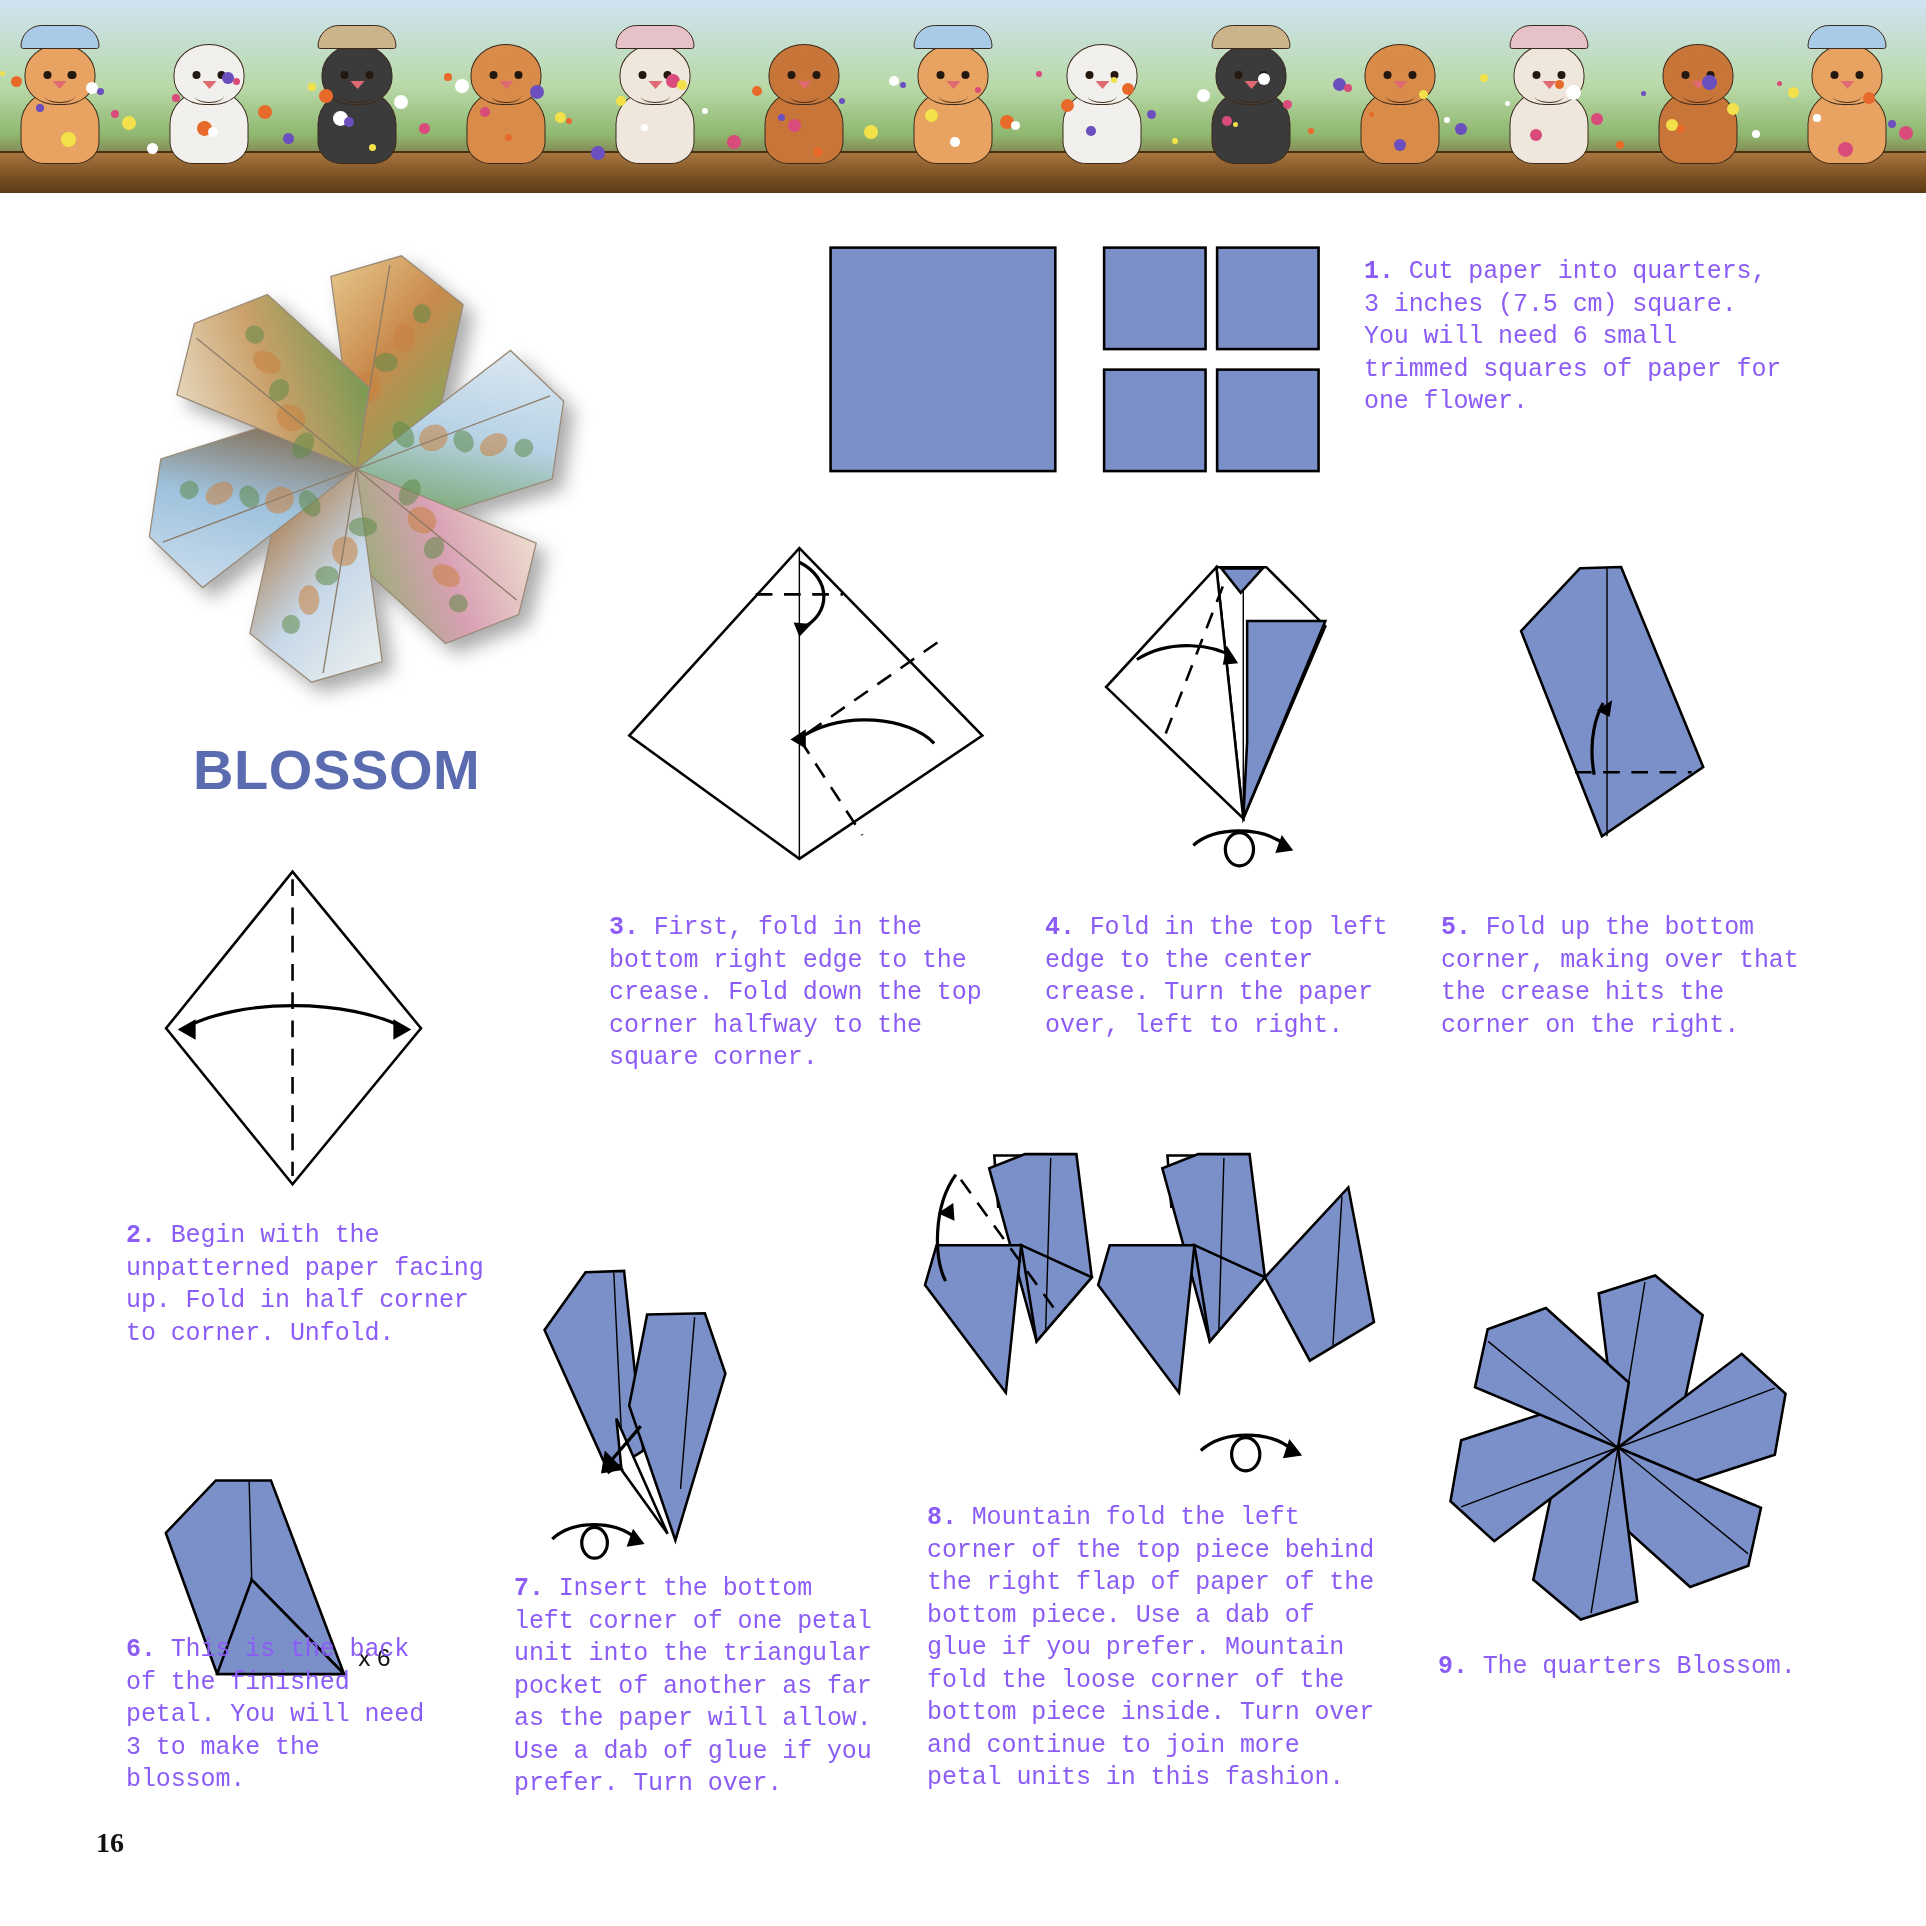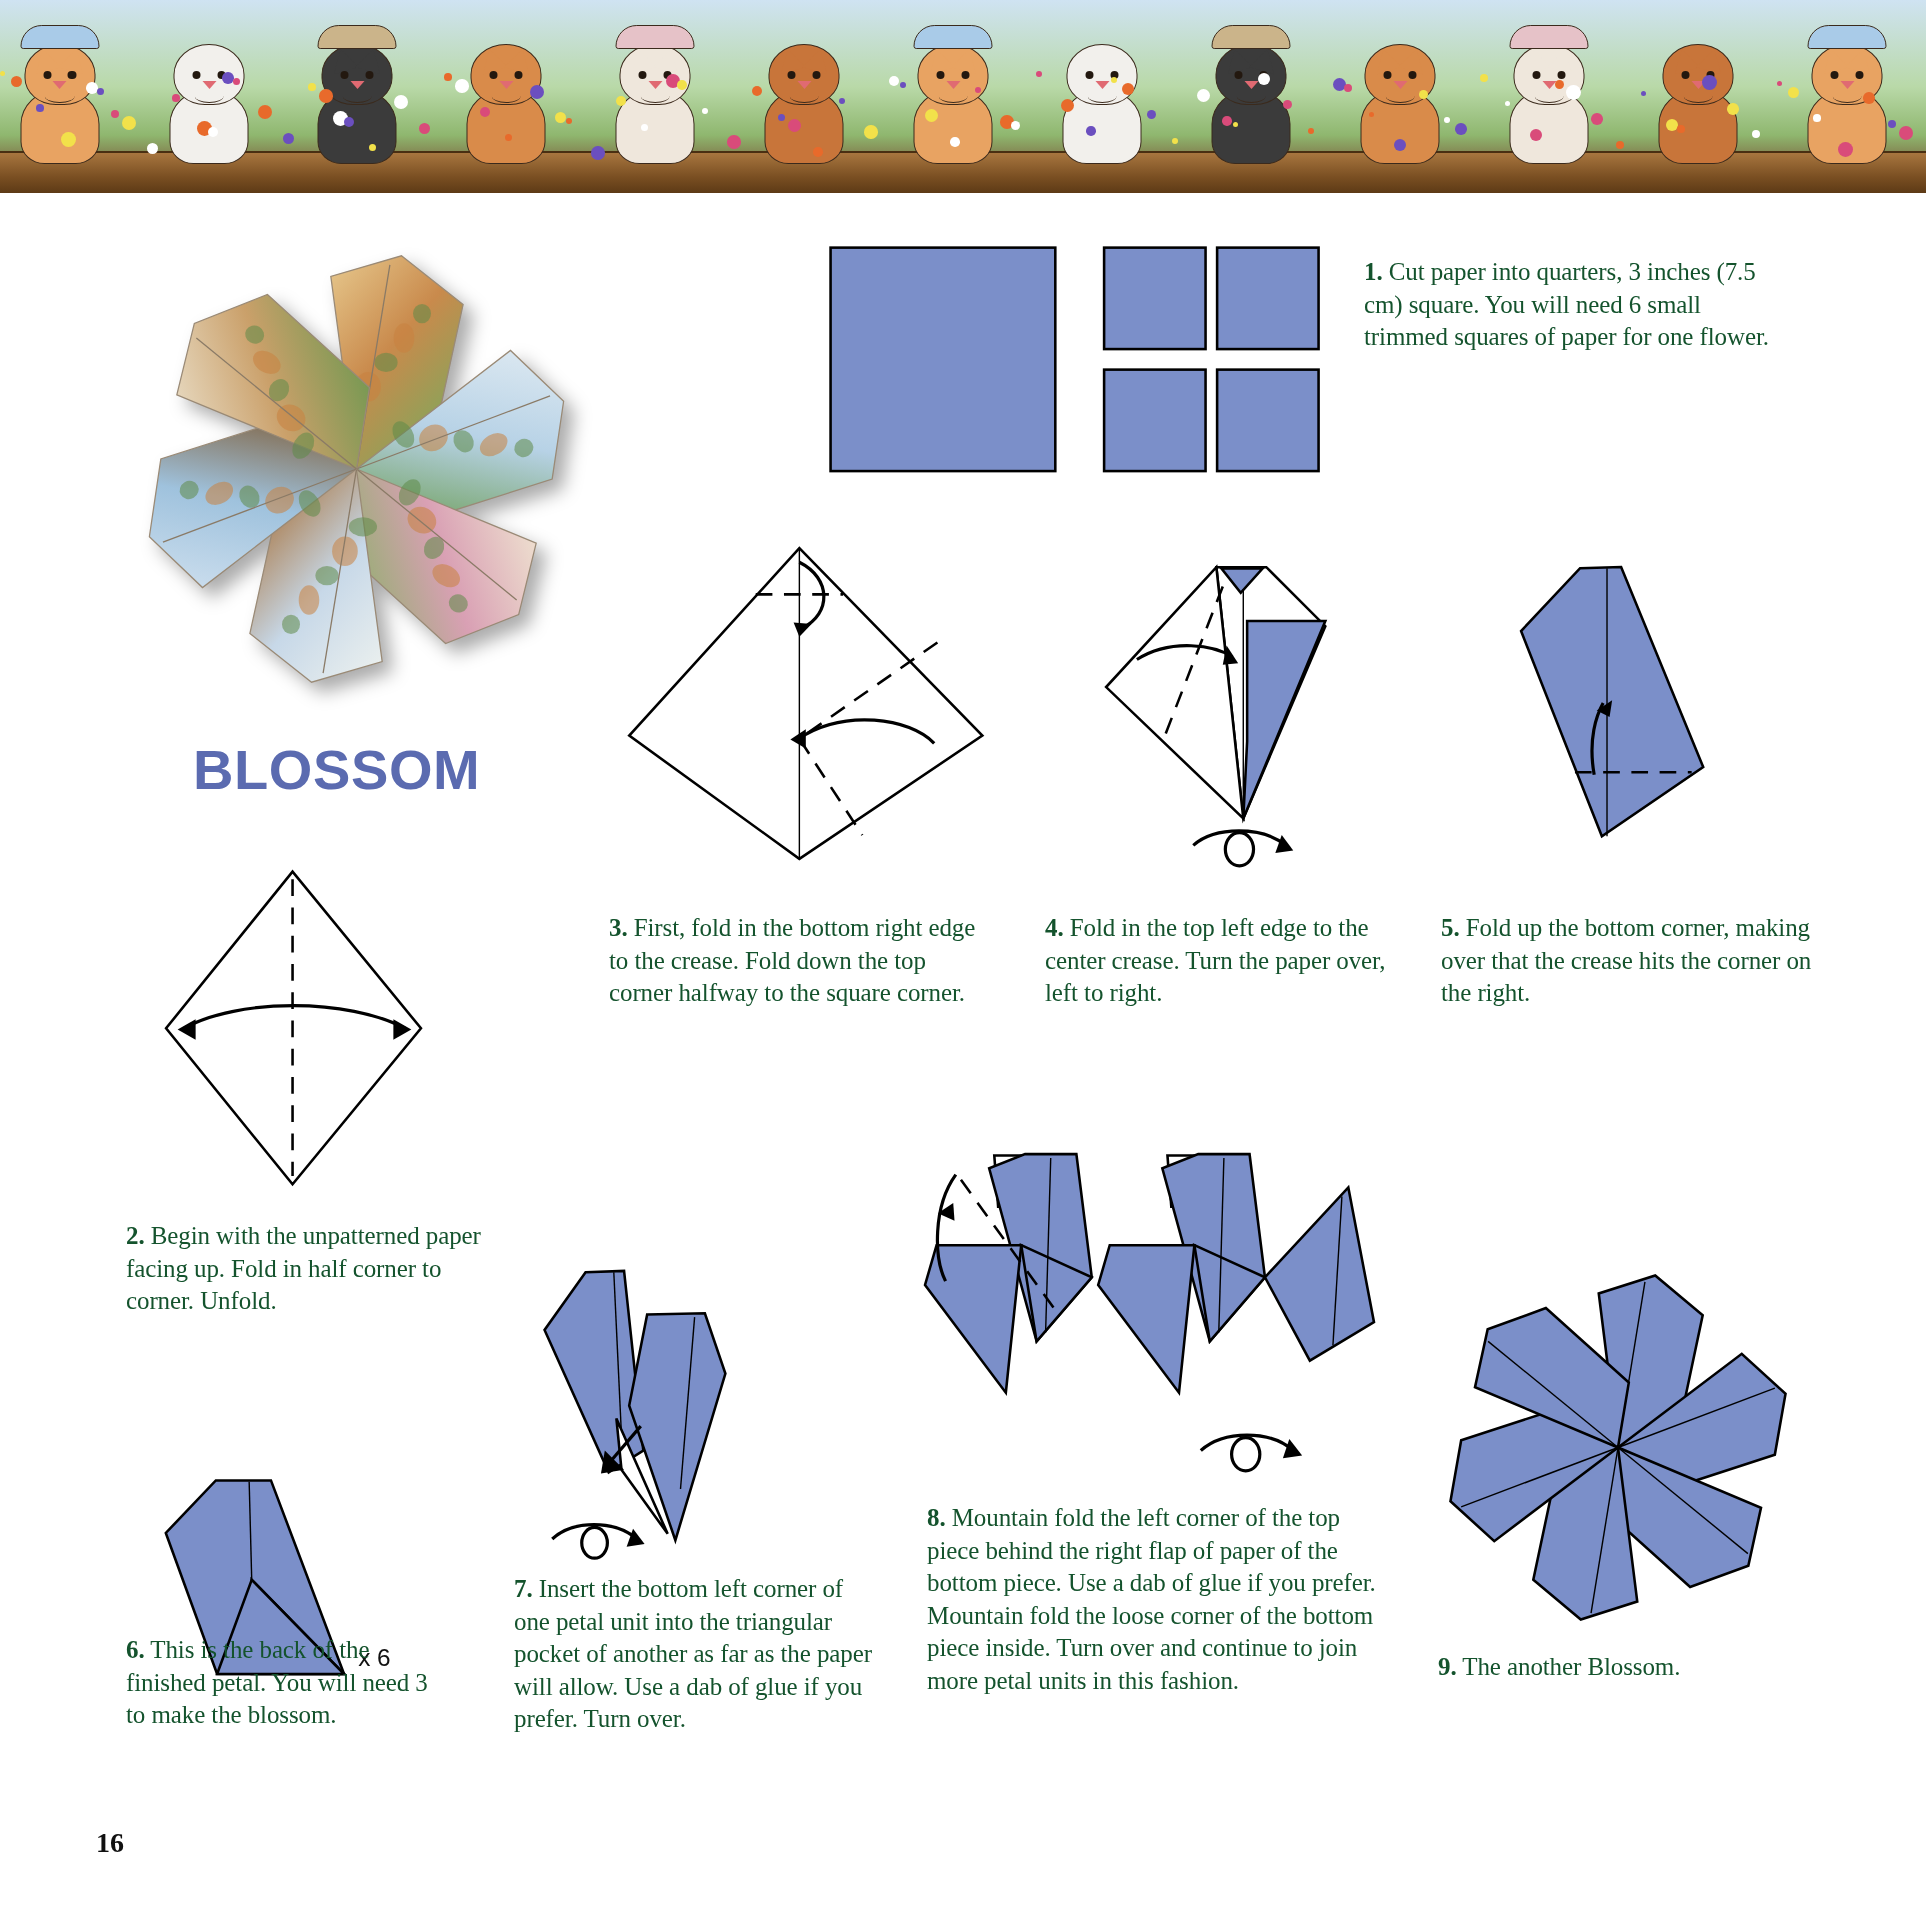--- a/index.html
+++ b/index.html
@@ -60,25 +60,25 @@
   .cat .hat{
     position:absolute;left:50%;top:-3.9px;transform:translateX(-50%);
     width:77px;height:22px;border-radius:39px 39px 5.1px 5.1px;
     border:1.9px solid #3b2a1c;
   }
   .flowerdot{position:absolute;border-radius:50%;}
 
   
   .abs{position:absolute;}
   .txt{
-    color:#14532d;
+    color:#8b5cf6;
     font-size:25px;
     line-height:1.30;
     letter-spacing:-0.1px;
-    font-family:Liberation Serif, serif;
+    font-family:Liberation Mono, monospace;
   }
   .stepnum{font-weight:bold;}
 
   #blossom-title{
     position:absolute;left:193px;top:737px;
     font-size:56px;letter-spacing:0.6px;font-weight:600;
     color:#5b6bb0;
     font-family:"Liberation Sans", sans-serif;
   }
   #page-number{
@@ -617,15 +617,15 @@
       </g>
       <g transform="rotate(300)">
         <polygon class="pbody" points="0,0 -30,-240 58,-268 132,-206 96,-36"></polygon>
         <line class="pthin" x1="0" y1="0" x2="42" y2="-258"></line>
       </g>
     </g>
   </svg>
 </div>
 <div class="abs txt" style="left:1438px;top:1651px;width:385px;">
   <span class="stepnum">9.</span>
-  <span>The another Blossom.</span>
+  <span>The quarters Blossom.</span>
 </div>
 
 
 </body></html>

